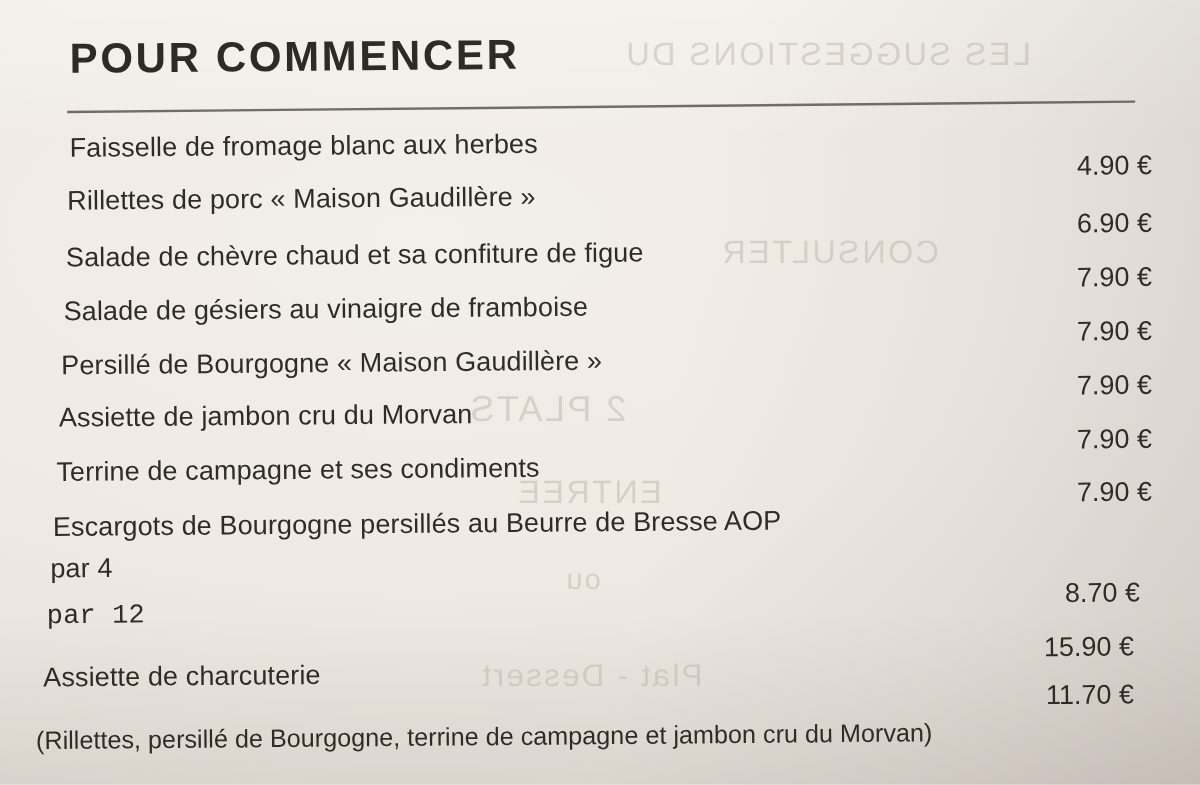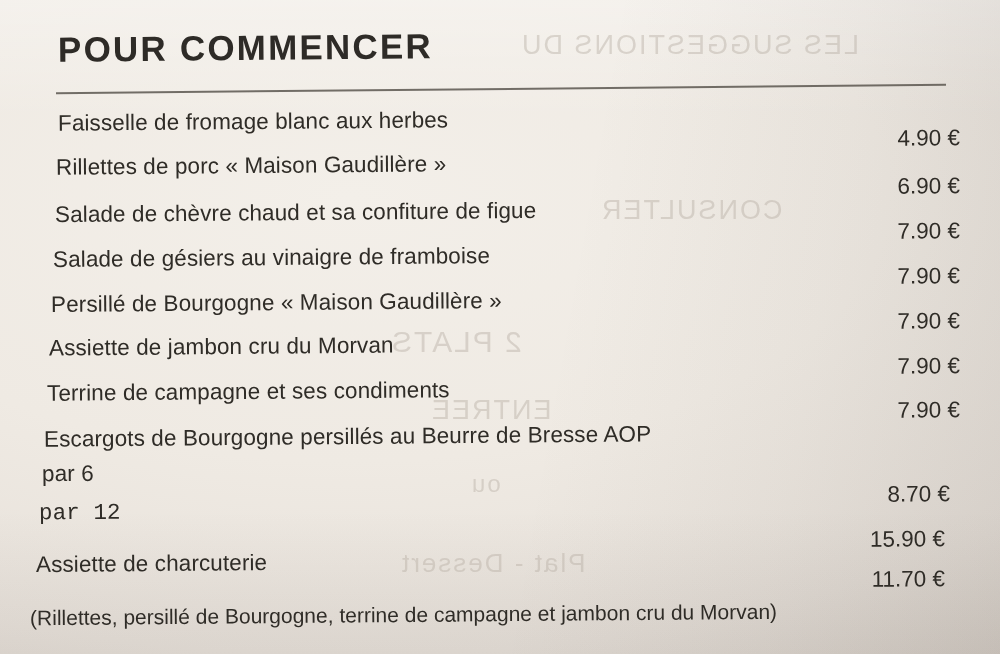--- a/index.html
+++ b/index.html
@@ -139,21 +139,21 @@
     <div class="item-price" style="left:760px; top:309px; width:200px; transform:rotate(-0.5deg);">7.90 €</div>
 
     <div class="item-name" style="left:49px; top:334px; transform:rotate(-0.5deg);">Assiette de jambon cru du Morvan</div>
     <div class="item-price" style="left:760px; top:354px; width:200px; transform:rotate(-0.5deg);">7.90 €</div>
 
     <div class="item-name" style="left:47px; top:379px; transform:rotate(-0.5deg);">Terrine de campagne et ses condiments</div>
     <div class="item-price" style="left:760px; top:398px; width:200px; transform:rotate(-0.5deg);">7.90 €</div>
 
     <div class="item-name" style="left:44px; top:424px; transform:rotate(-0.5deg);">Escargots de Bourgogne persillés au Beurre de Bresse AOP</div>
 
-    <div class="item-name" style="left:42px; top:461px; transform:rotate(-0.5deg);">par 6</div>
+    <div class="item-name" style="left:42px; top:461px; transform:rotate(-0.5deg);">par 4</div>
     <div class="item-price" style="left:750px; top:482px; width:200px; transform:rotate(-0.5deg);">8.70 €</div>
 
     <div class="item-name" style="left:39px; top:500px; transform:rotate(-0.5deg);font-family:Liberation Mono, monospace;">par 12</div>
     <div class="item-price" style="left:745px; top:527px; width:200px; transform:rotate(-0.5deg);">15.90 €</div>
 
     <div class="item-name" style="left:36px; top:551px; transform:rotate(-0.5deg);">Assiette de charcuterie</div>
     <div class="item-price" style="left:745px; top:567px; width:200px; transform:rotate(-0.5deg);">11.70 €</div>
 
     <div class="note" style="left:30px; top:603px; transform:rotate(-0.5deg);">(Rillettes, persillé de Bourgogne, terrine de campagne et jambon cru du Morvan)</div>
 

